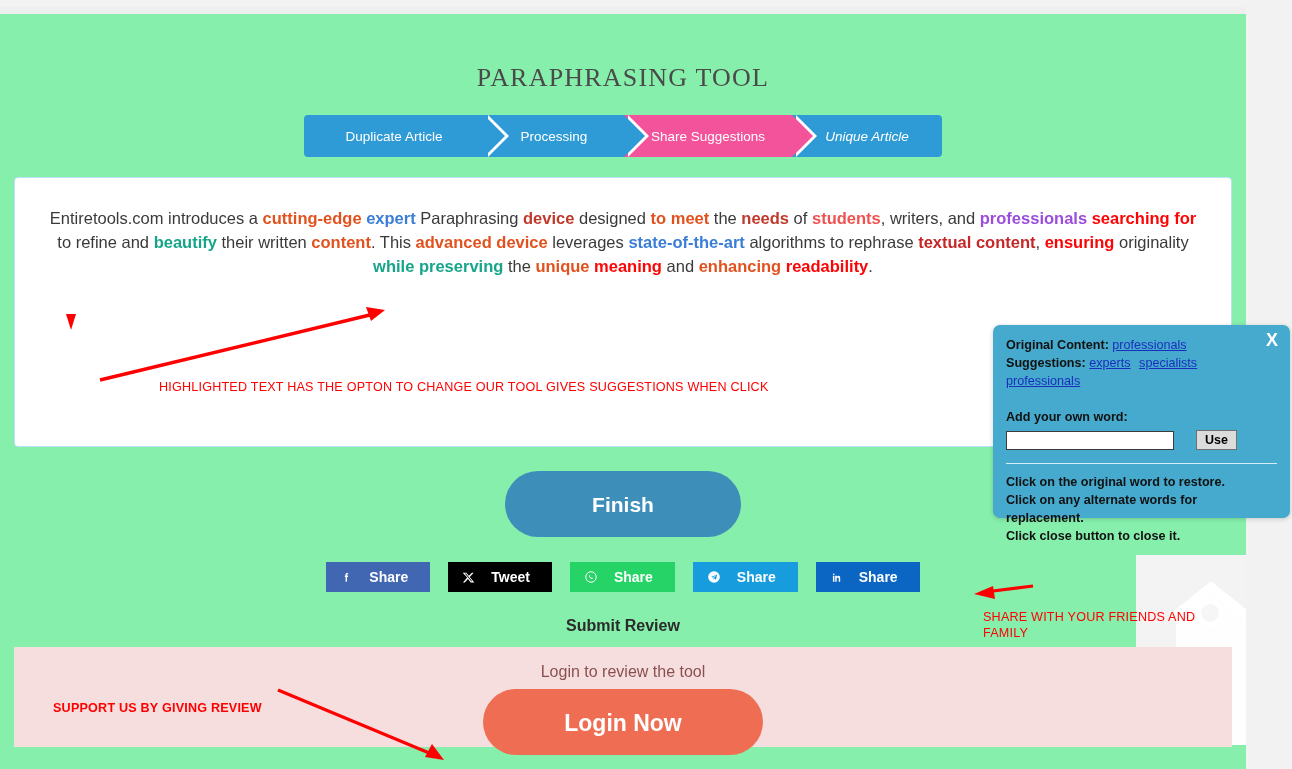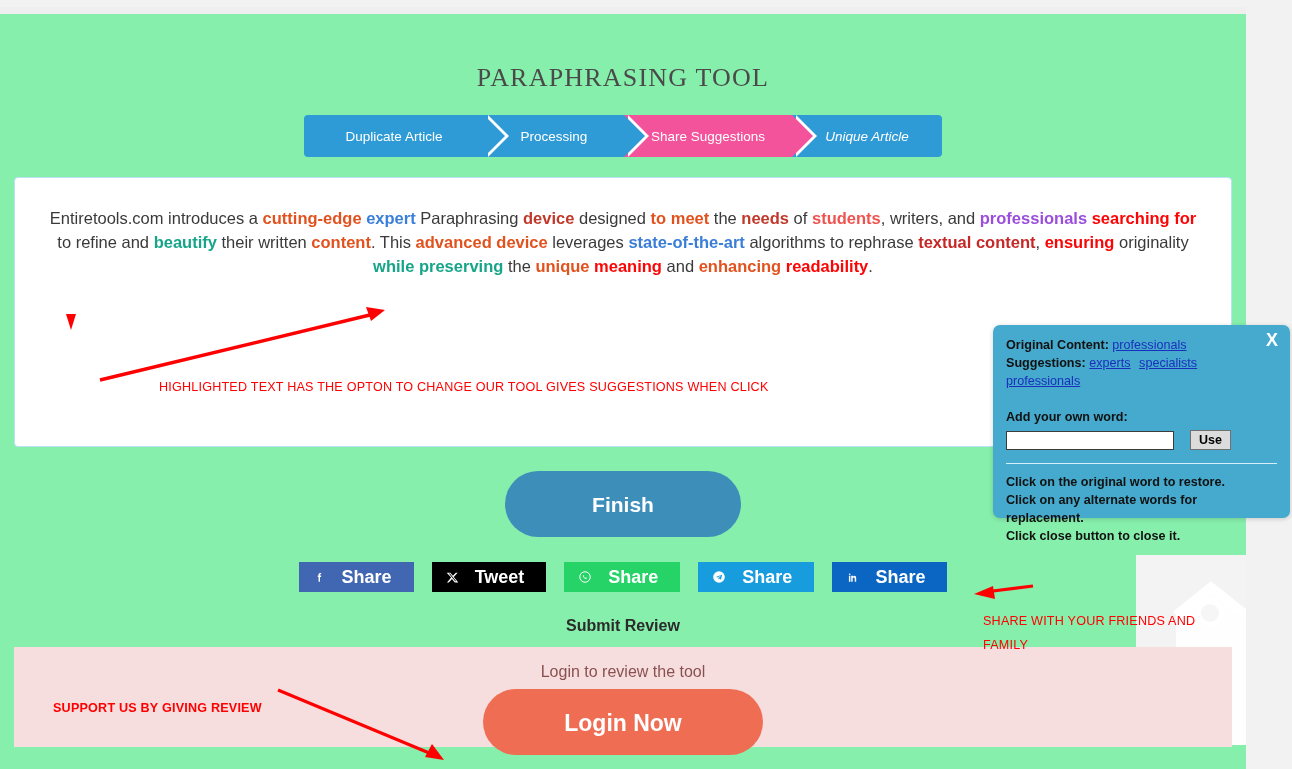--- a/index.html
+++ b/index.html
@@ -82,21 +82,21 @@
     box-shadow:0 1px 5px rgba(0,0,0,.18);
     padding:11px 13px 0 13px;
     font-size:12.6px; color:#111;
   }
   .popup .row { font-weight:bold; line-height:18px; }
   .popup a { color:#1b2fbd; text-decoration:underline; font-weight:normal; margin-right:5px; }
   .popup .close {
     position:absolute; right:12px; top:5px; color:#fff; font-weight:bold; font-size:18px; cursor:pointer;
   }
   .popup .addlabel { font-weight:bold; margin-top:20px; }
-  .popup .inputrow { margin-top:6px; display:flex; align-items:center; gap:16px; }
+  .popup .inputrow { margin-top:6px; display:flex; align-items:center; gap:22px; }
   .popup input[type=text] {
     width:168px; height:19px; border:1px solid #3b3b3b; background:#fff; font-size:12px; padding:1px 3px;
   }
   .popup .usebtn {
     background:#dcdcdc; border:1px solid #707070; font-size:12.5px; font-weight:bold;
     padding:2px 8px; cursor:pointer; color:#000;
   }
   .popup hr { border:none; border-top:1px solid #d6eef6; margin:13px 0 9px 0; }
   .popup .hint { font-weight:bold; line-height:18px; }
 
@@ -105,21 +105,21 @@
   .finish {
     display:inline-block; width:236px; height:66px; line-height:66px;
     background:#3e8eba; color:#fff; border:none; border-radius:33px;
     font-size:21px; font-weight:bold; cursor:pointer;
   }
 
   
   .share-row { display:flex; justify-content:center; gap:18px; margin-top:25px; }
   .share-btn {
     height:30px; display:flex; align-items:center; gap:16px;
-    padding:0 22px 0 14px; color:#fff; font-size:18px; font-weight:bold;
+    padding:0 22px 0 14px; color:#fff; font-size:14px; font-weight:bold;
     border:none; cursor:pointer; font-family:"Liberation Sans", sans-serif;
   }
   .sb-fb { background:#4267b2; }
   .sb-x  { background:#000000; }
   .sb-wa { background:#25d366; }
   .sb-tg { background:#179cde; }
   .sb-li { background:#0a66c2; }
   .share-btn .ic { font-size:13px; display:inline-flex; align-items:center; }
 
   .submit-review { text-align:center; margin-top:25px; font-size:16px; font-weight:bold; color:#2b2b2b; }
@@ -133,21 +133,21 @@
     background:#ef6e53; color:#fff; border:none; border-radius:33px;
     font-size:23px; font-weight:bold; cursor:pointer;
   }
 
   
   .anno {
     position:absolute; color:#ff0000; font-size:12.6px; letter-spacing:.2px;
     font-family:"Liberation Sans", sans-serif; white-space:pre-line; pointer-events:none;
   }
   #anno1 { left:159px; top:380px; }
-  #anno2 { left:983px; top:609px; line-height:24px; }
+  #anno2 { left:983px; top:609px; line-height:16px; }
   #anno3 { left:53px; top:701px;font-weight:bold; }
   svg.arrows { position:absolute; left:0; top:0; width:1292px; height:769px; pointer-events:none; }
 </style>
 </head>
 <body>
 
 <div id="scrollzone"></div>
 
 <div id="page">
   <div id="topstrip"></div>

